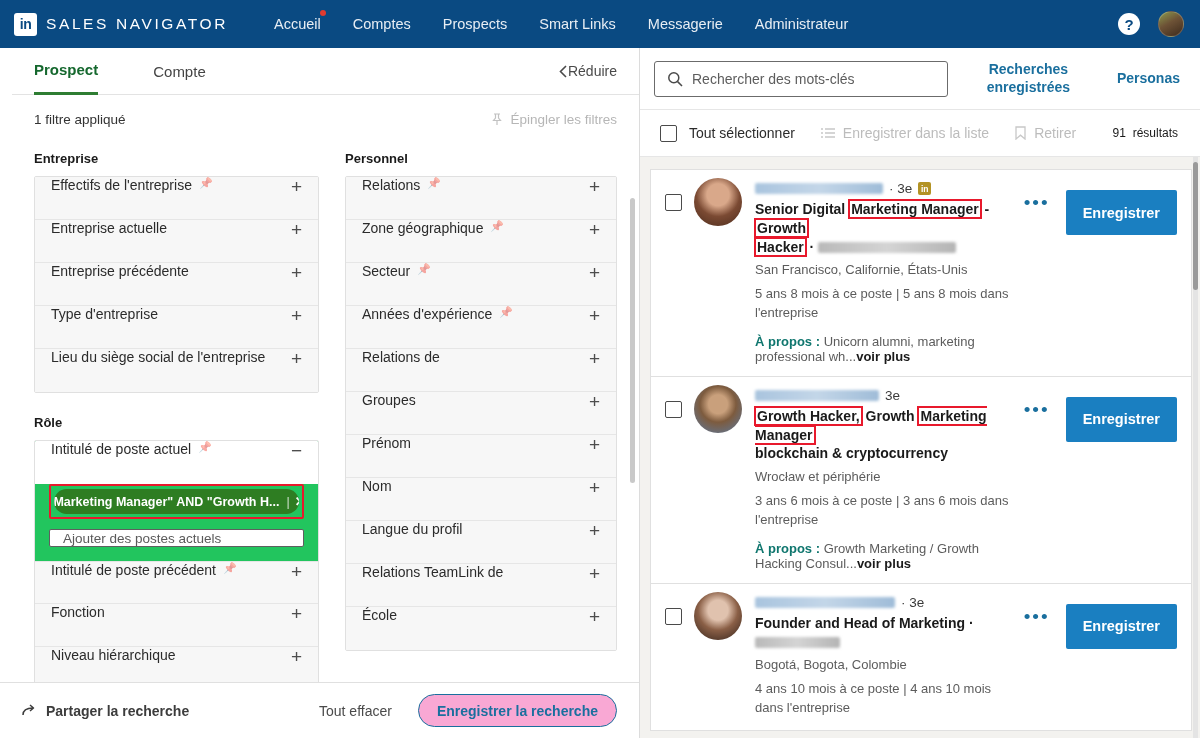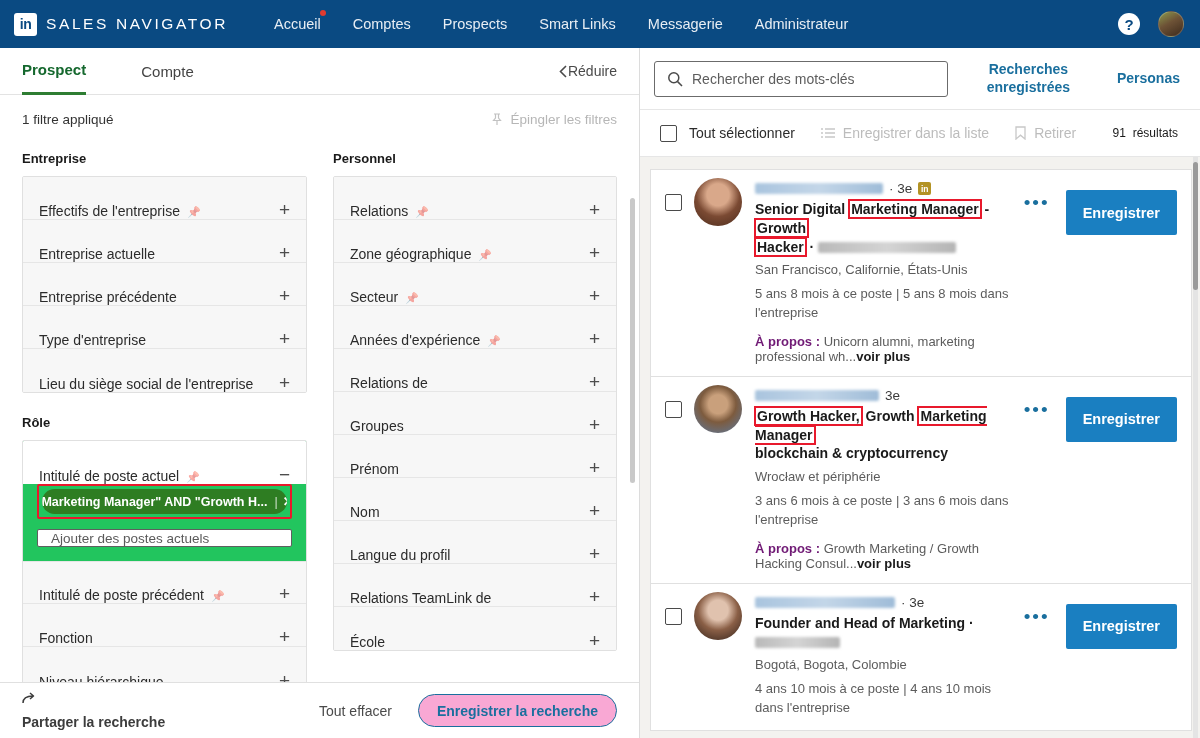--- a/index.html
+++ b/index.html
@@ -49,21 +49,21 @@
   }
   .avatar-top {
     width: 26px; height: 26px; border-radius: 50%;
     background: linear-gradient(150deg,#8a9b4e 0%,#6d5236 45%,#3c2a1c 100%);
     cursor: pointer; border: 1px solid #ffffff33;
   }
 
   
   .main { display: flex; height: 690px; }
   .left { width: 640px; height: 690px; position: relative; background: #fff;
-          border-right: 1px solid #dcdcdc; }
+          border-right: 1px solid #dcdcdc; padding-left: 12px; }
   .right { width: 560px; height: 690px; background: #f3f2ef; position: relative; }
 
   
   .ltabs {
     height: 47px; display: flex; align-items: center;
     border-bottom: 1px solid #e3e3e3; padding-left: 22px; position: relative;
   }
   .ltab {
     font-size: 15px; color: #444; margin-right: 55px; height: 47px;
     display: flex; align-items: center; cursor: pointer; font-weight: 400;
@@ -83,21 +83,21 @@
     margin-left: auto; display: flex; align-items: center; gap: 7px;
     color: #b6b6b6; font-size: 13.5px; cursor: pointer;
   }
 
   
   .fcols { display: flex; padding: 0 22px; gap: 26px; position: relative; }
   .fcol { width: 285px; }
   .grouptitle { font-size: 13px; font-weight: 700; color: #1a1a1a; margin: 8px 0 10px; }
   .fgroup { border: 1px solid #e0e0e0; border-radius: 2px; overflow: hidden; margin-bottom: 22px; }
   .frow {
-    height: 43px; display: flex; align-items: flex-end;
+    height: 43px; display: flex; align-items: flex-start;
     padding: 0 16px; background: #f7f7f7;
     border-bottom: 1px solid #e6e6e6;
     font-size: 14px; color: #2b2b2b; cursor: pointer;
   }
   .frow:last-child { border-bottom: none; }
   .frow .plus { margin-left: auto; font-size: 19px; color: #4d4d4d; line-height: 1; }
   .frow .minus { margin-left: auto; font-size: 19px; color: #4d4d4d; line-height: 1; }
   .pin { margin-left: 7px; opacity: .45; font-size: 11px; }
 
   
@@ -123,22 +123,22 @@
     position: absolute; right: 4px; top: 150px; width: 5px; height: 285px;
     background: #c9c9c9; border-radius: 3px;
   }
 
   
   .lbottom {
     position: absolute; bottom: 0; left: 0; width: 639px; height: 56px;
     background: #fff; border-top: 1px solid #e0e0e0;
     display: flex; align-items: center; padding: 0 22px;
   }
-  .sharelink { display: flex; gap: 9px; font-size: 14px;
-               color: #3c3c3c; font-weight: 600; cursor: pointer; flex-direction: column; }
+  .sharelink { display: flex; align-items: center; gap: 9px; font-size: 14px;
+               color: #3c3c3c; font-weight: 600; cursor: pointer; }
   .clearall { margin-left: auto; font-size: 14px; color: #4a4a4a; cursor: pointer;
               margin-right: 26px; }
   .savesearch {
     border: 1px solid #1a6f9e; color: #1a6f9e; background: #f9a8d4;
     border-radius: 20px; height: 33px; padding: 0 18px; font-size: 14px;
     font-weight: 700; display: flex; align-items: center; cursor: pointer;
   }
 
   
   .searchbar {
@@ -203,21 +203,21 @@
     font-size: 14px; color: #1a1a1a; font-weight: 600;
     line-height: 1.34; margin-top: 3px;
   }
   .hl { border: 2px solid #e8192c; padding: 0 1px; margin: 0 -1px; }
   .redact.co {
     display: inline-block; vertical-align: middle; height: 11px;
     background: linear-gradient(90deg,#b9b9b9,#d4d4d4,#b4b4b4);
   }
   .meta { font-size: 13px; color: #5c5c5c; line-height: 1.45; margin-top: 5px; }
   .about { font-size: 13px; color: #5c5c5c; margin-top: 11px; }
-  .about b { color: #701a75; font-weight: 700; }
+  .about b { color: #0f766e; font-weight: 700; }
   .about .more { color: #1a1a1a; font-weight: 700; cursor: pointer; }
   .cright { display: flex; align-items: flex-start; gap: 16px; padding-top: 12px;
             margin-left: 10px; }
   .dots { font-size: 19px; color: #1a6f9e; letter-spacing: 2px; cursor: pointer;
           line-height: .6; padding-top: 7px; }
   .savebtn {
     background: #1a7fc1; color: #fff; border: none; border-radius: 2px;
     height: 45px; padding: 0 17px; font-size: 14.5px; font-weight: 700;
     cursor: pointer; font-family: "Liberation Sans", sans-serif; white-space: nowrap;
   }

